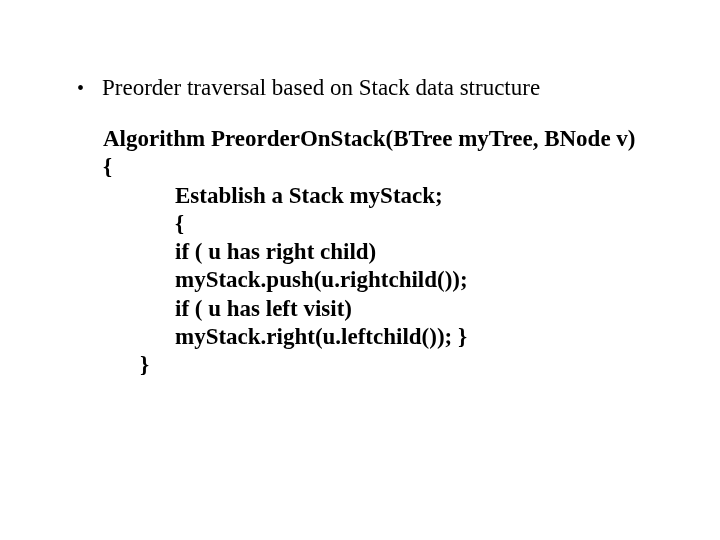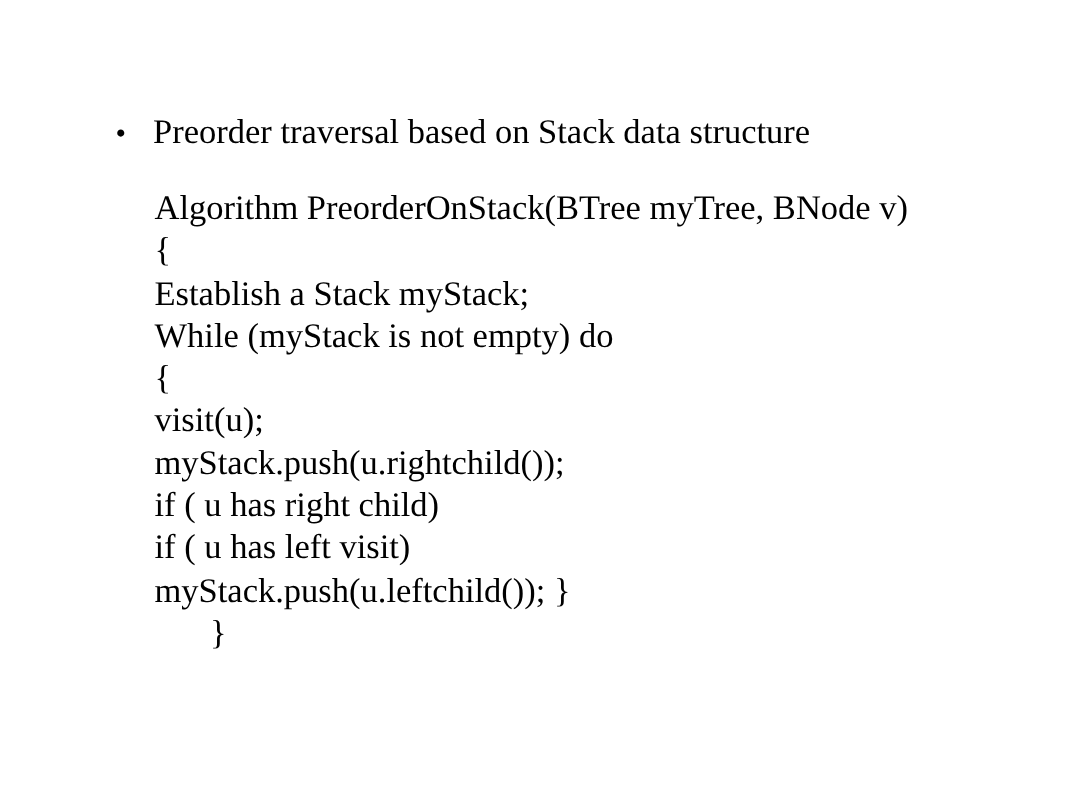--- a/index.html
+++ b/index.html
@@ -41,40 +41,39 @@
   .algorithm {
     position: absolute;
     left: 103px;
     top: 125px;
     font-size: 23px;
     line-height: 28.3px;
   }
   .code-line {
     white-space: pre;
     min-height: 28.3px;
+    font-weight: bold;
   }
   .code-line[data-indent="1"] { margin-left: 37px; }
-  .code-line[data-indent="2"] { }
+  .code-line[data-indent="2"] { margin-left: 72px; }
 </style>
 </head>
 <body>
 
 <div class="slide">
 
   <div class="bullet-line">
     <span class="bullet-marker">•</span><span>Preorder traversal based on Stack data structure</span>
   </div>
 
   <div class="algorithm">
     <div class="code-line" data-indent="0">Algorithm PreorderOnStack(BTree myTree, BNode v)</div>
     <div class="code-line" data-indent="0">{</div>
     <div class="code-line" data-indent="2">Establish a Stack myStack;</div>
-    <div class="code-line" data-indent="2">While (myStack is not empty) do</div>
     <div class="code-line" data-indent="2">{</div>
-    <div class="code-line" data-indent="2">visit(u);</div>
+    <div class="code-line" data-indent="2">if ( u has right child)</div>
     <div class="code-line" data-indent="2">myStack.push(u.rightchild());</div>
-    <div class="code-line" data-indent="2">if ( u has right child)</div>
     <div class="code-line" data-indent="2">if ( u has left visit)</div>
-    <div class="code-line" data-indent="2">myStack.push(u.leftchild()); }</div>
+    <div class="code-line" data-indent="2">myStack.right(u.leftchild()); }</div>
     <div class="code-line" data-indent="1">}</div>
   </div>
 
 </div>
 
 </body></html>

